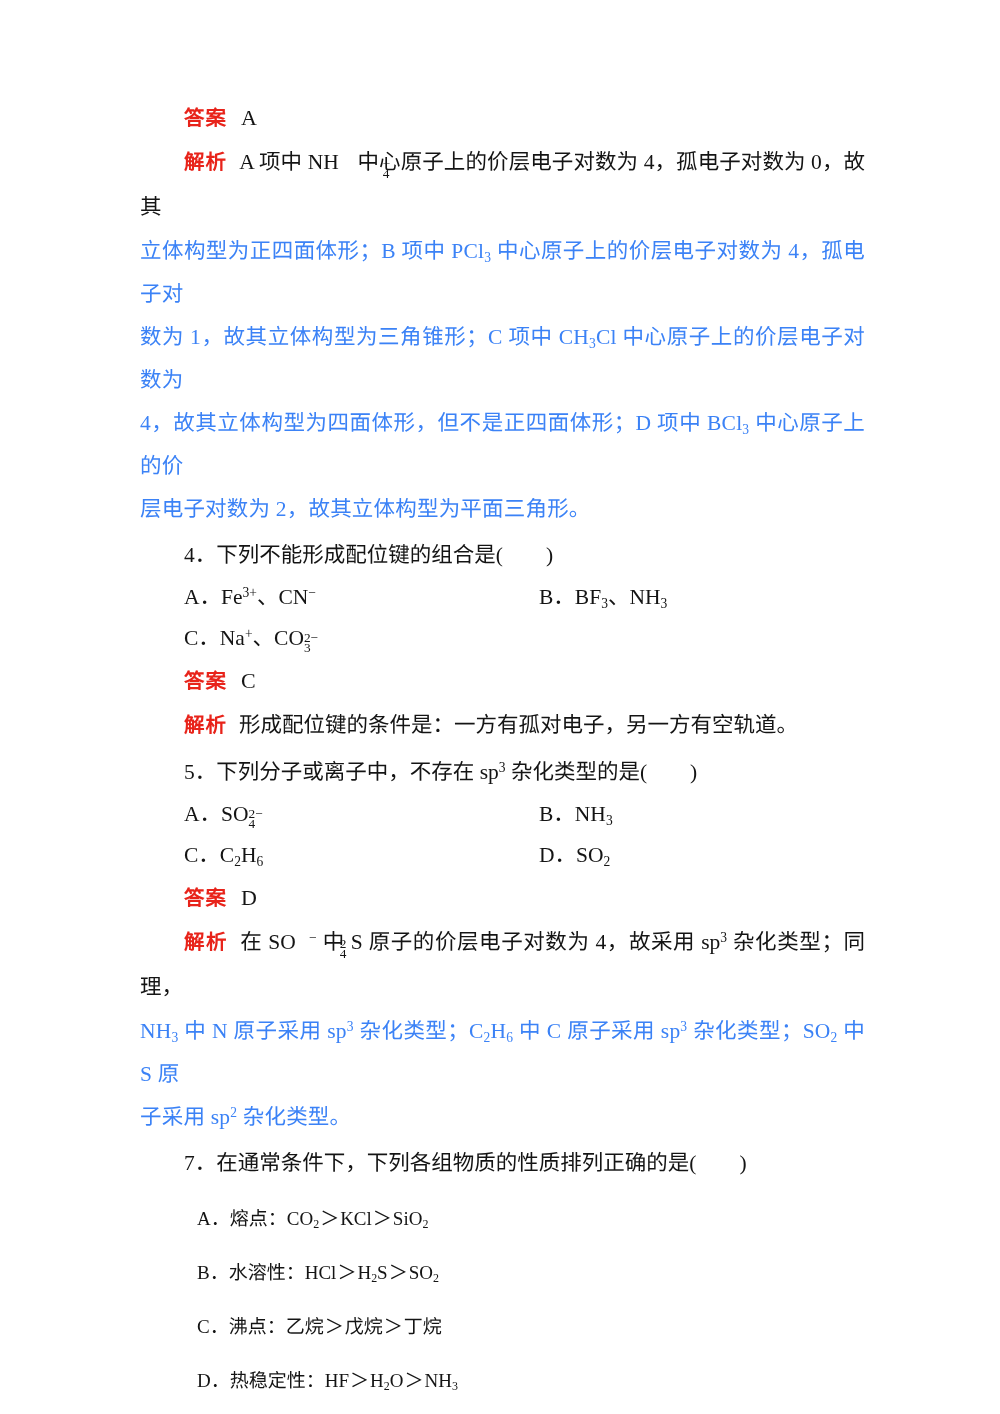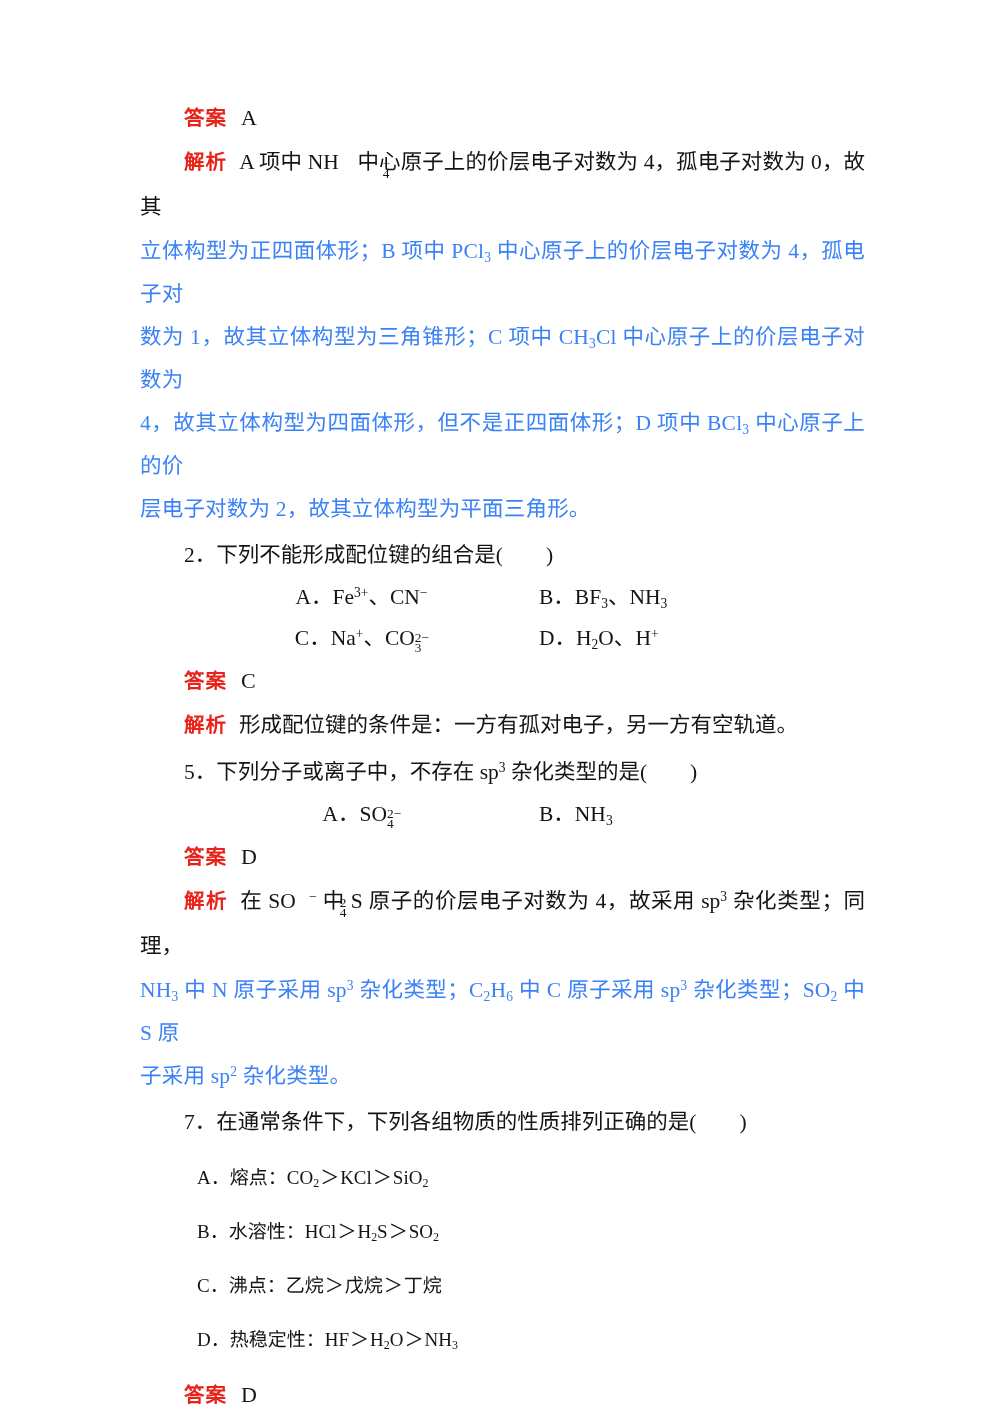--- a/index.html
+++ b/index.html
@@ -80,21 +80,21 @@
   }
 
   
   .opt-row {
     display: flex;
     font-size: 21.5px;
     line-height: 41px;
     padding-left: 44px;
     color: #141414;
   }
-  .opt-row .col-a { width: 355px; flex: 0 0 355px; text-align: center; }
+  .opt-row .col-a { width: 355px; flex: 0 0 355px; }
   .opt-row .col-b { flex: 1 1 auto; }
 
   .opt-single {
     font-size: 19px;
     line-height: 41px;
     padding-left: 44px;
     color: #141414;
     margin: 13px;
   }
 
@@ -139,42 +139,45 @@
     <div class="exp-line">
       <span class="lbl">解析</span><span class="body">A 项中 <span class="f">NH<span class="stack"><span class="up">+</span><span class="dn">4</span></span></span> 中心原子上的价层电子对数为 4，孤电子对数为 0，故其</span>
     </div>
     <div class="para">立体构型为正四面体形；B 项中 <span class="f">PCl<sub>3</sub></span> 中心原子上的价层电子对数为 4，孤电子对</div>
     <div class="para">数为 1，故其立体构型为三角锥形；C 项中 <span class="f">CH<sub>3</sub>Cl</span> 中心原子上的价层电子对数为</div>
     <div class="para">4，故其立体构型为四面体形，但不是正四面体形；D 项中 <span class="f">BCl<sub>3</sub></span> 中心原子上的价</div>
     <div class="para">层电子对数为 2，故其立体构型为平面三角形。</div>
 
     <div class="spacer-2"></div>
 
-    <div class="q-line">2．下列不能形成配位键的组合是(　　)</div>
+    <div class="q-line">4．下列不能形成配位键的组合是(　　)</div>
     <div class="opt-row">
       <div class="col-a">A．<span class="f">Fe<sup>3+</sup></span>、<span class="f">CN<sup>−</sup></span></div>
       <div class="col-b">B．<span class="f">BF<sub>3</sub></span>、<span class="f">NH<sub>3</sub></span></div>
     </div>
     <div class="opt-row">
       <div class="col-a">C．<span class="f">Na<sup>+</sup></span>、<span class="f">CO<span class="stack"><span class="up">2−</span><span class="dn">3</span></span></span></div>
-      <div class="col-b">D．<span class="f">H<sub>2</sub>O</span>、<span class="f">H<sup>+</sup></span></div>
     </div>
     <div class="ans-line">
       <span class="lbl">答案</span><span class="ans-val">C</span>
     </div>
     <div class="exp-line">
       <span class="lbl">解析</span><span class="body">形成配位键的条件是：一方有孤对电子，另一方有空轨道。</span>
     </div>
 
     <div class="spacer-2"></div>
 
     <div class="q-line">5．下列分子或离子中，不存在 <span class="f">sp<sup>3</sup></span> 杂化类型的是(　　)</div>
     <div class="opt-row">
       <div class="col-a">A．<span class="f">SO<span class="stack"><span class="up">2−</span><span class="dn">4</span></span></span></div>
       <div class="col-b">B．<span class="f">NH<sub>3</sub></span></div>
+    </div>
+    <div class="opt-row">
+      <div class="col-a">C．<span class="f">C<sub>2</sub>H<sub>6</sub></span></div>
+      <div class="col-b">D．<span class="f">SO<sub>2</sub></span></div>
     </div>
     <div class="ans-line">
       <span class="lbl">答案</span><span class="ans-val">D</span>
     </div>
     <div class="exp-line">
       <span class="lbl">解析</span><span class="body">在 <span class="f">SO<span class="stack"><span class="up">2</span><span class="dn">4</span></span><sup>−</sup></span> 中 S 原子的价层电子对数为 4，故采用 <span class="f">sp<sup>3</sup></span> 杂化类型；同理，</span>
     </div>
     <div class="para"><span class="f">NH<sub>3</sub></span> 中 N 原子采用 <span class="f">sp<sup>3</sup></span> 杂化类型；<span class="f">C<sub>2</sub>H<sub>6</sub></span> 中 C 原子采用 <span class="f">sp<sup>3</sup></span> 杂化类型；<span class="f">SO<sub>2</sub></span> 中 S 原</div>
     <div class="para">子采用 <span class="f">sp<sup>2</sup></span> 杂化类型。</div>
 

